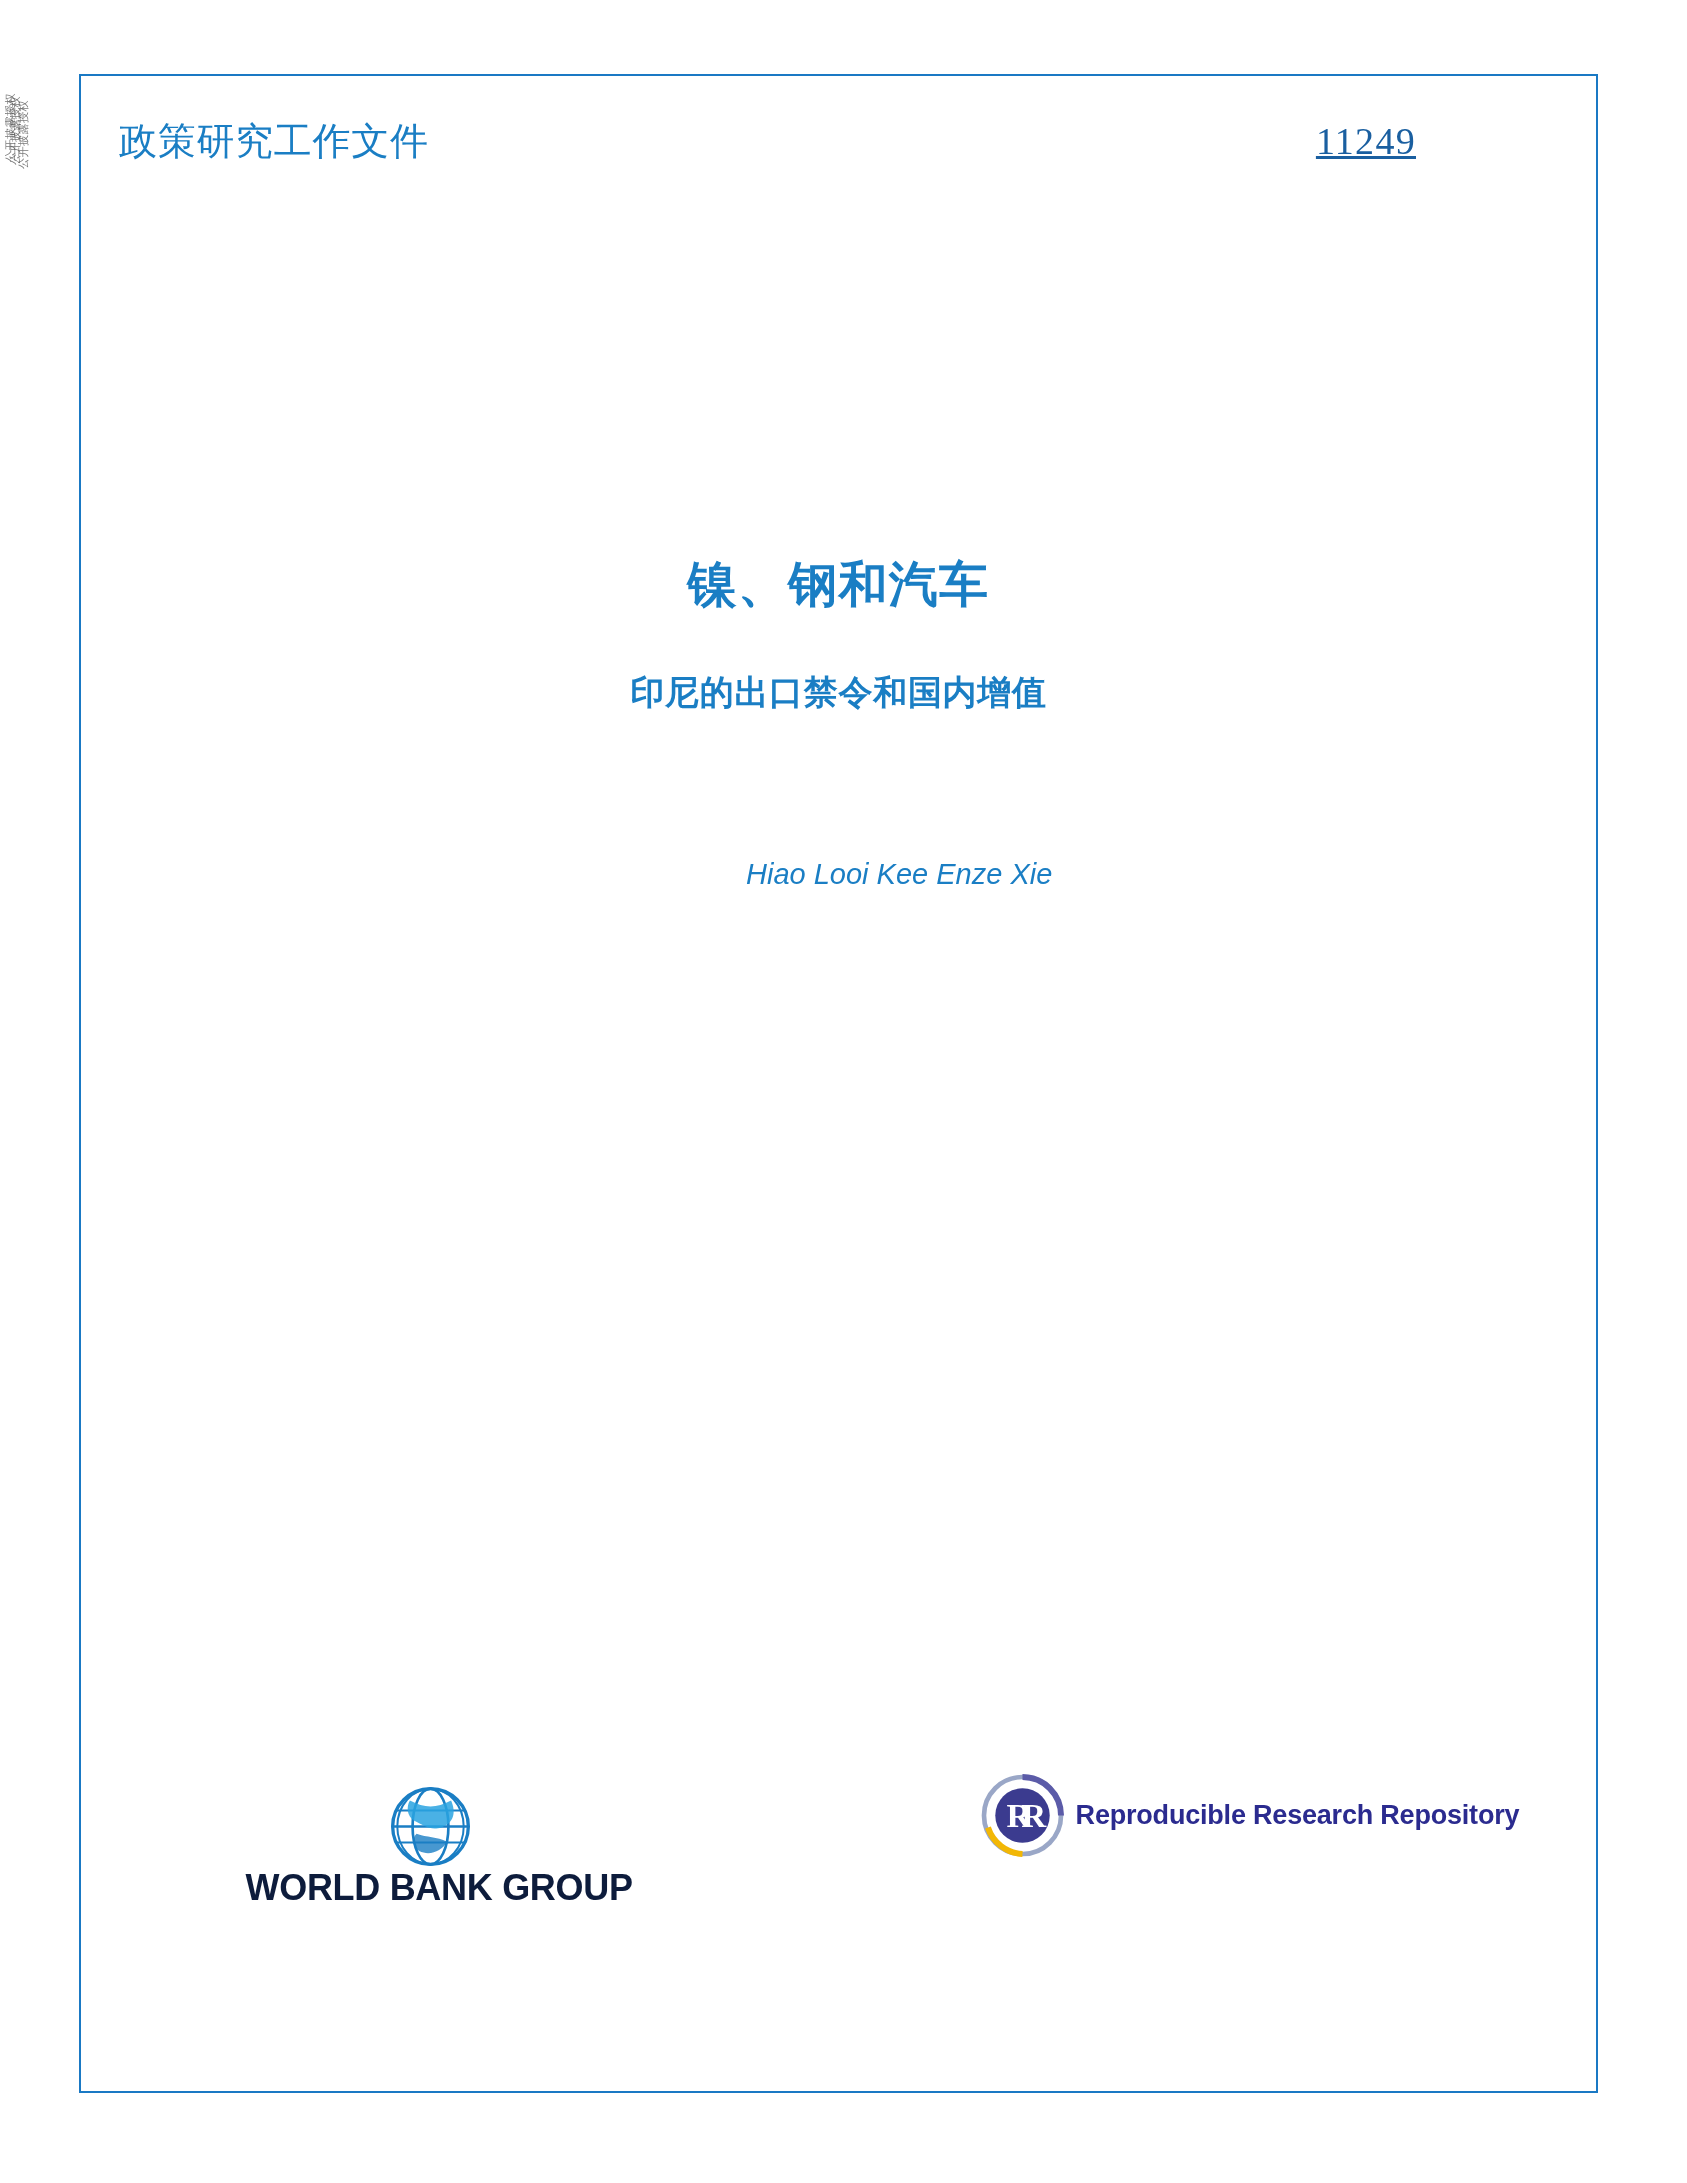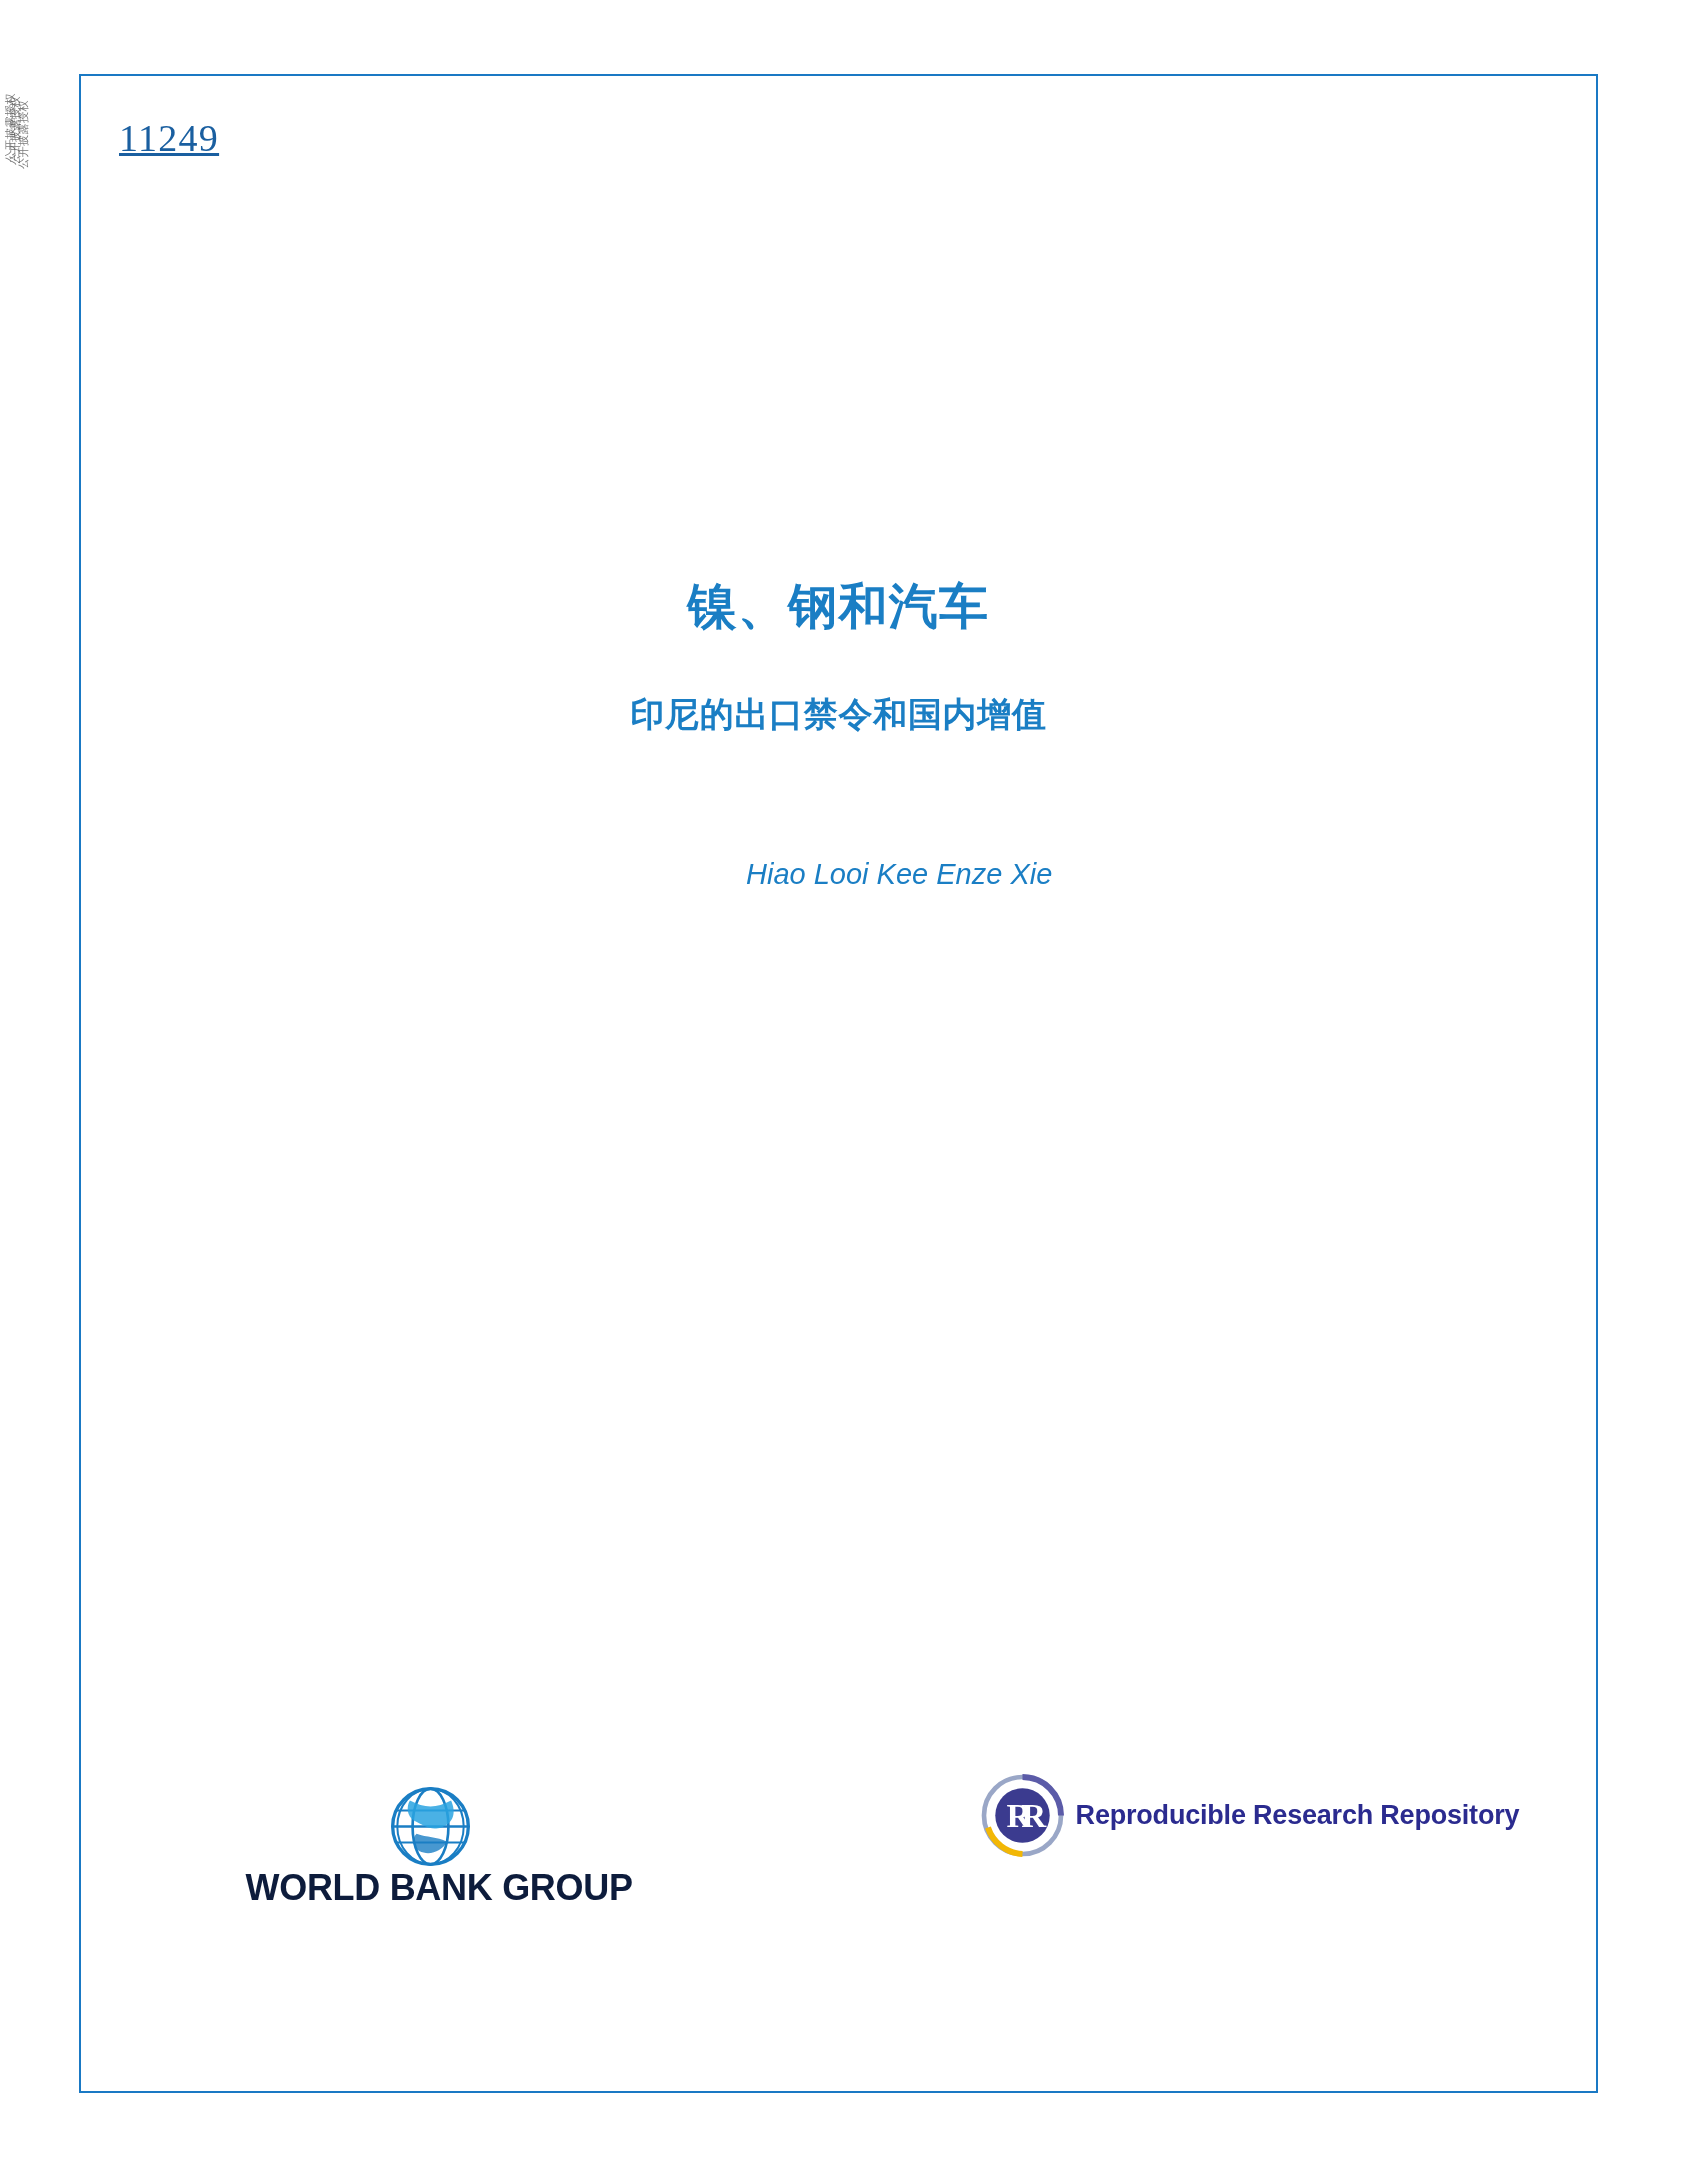--- a/index.html
+++ b/index.html
@@ -64,21 +64,21 @@
     font-family: "Liberation Serif", serif;
     font-size: 38px;
     color: #1a5fa0;
     letter-spacing: 1.3px;
     text-decoration: underline;
   }
 
   .title-block {
     position: absolute;
     left: 79px;
-    top: 574px;
+    top: 552px;
     width: 1519px;
     text-align: center;
   }
   .main-title {
     font-family: "Liberation Sans", sans-serif;
     font-weight: bold;
     font-size: 49px;
     color: #1a7ec4;
     letter-spacing: 1.3px;
     margin: 0;
@@ -196,20 +196,21 @@
 </head>
 <body>
 
 <div class="side-stamp stamp1">公开披露授权</div>
 <div class="side-stamp stamp2">公开披露授权</div>
 <div class="side-stamp stamp3">公开披露授权</div>
 
 <div class="page-frame"></div>
 
 <div class="header-row">
+  <div class="series-title">政策研究工作文件</div>
   <div class="doc-number">11249</div>
 </div>
 
 <div class="title-block">
   <h1 class="main-title">镍、钢和汽车</h1>
   <h2 class="subtitle">印尼的出口禁令和国内增值</h2>
 </div>
 <div class="authors">Hiao Looi Kee Enze Xie</div>
 
 <div class="footer">

